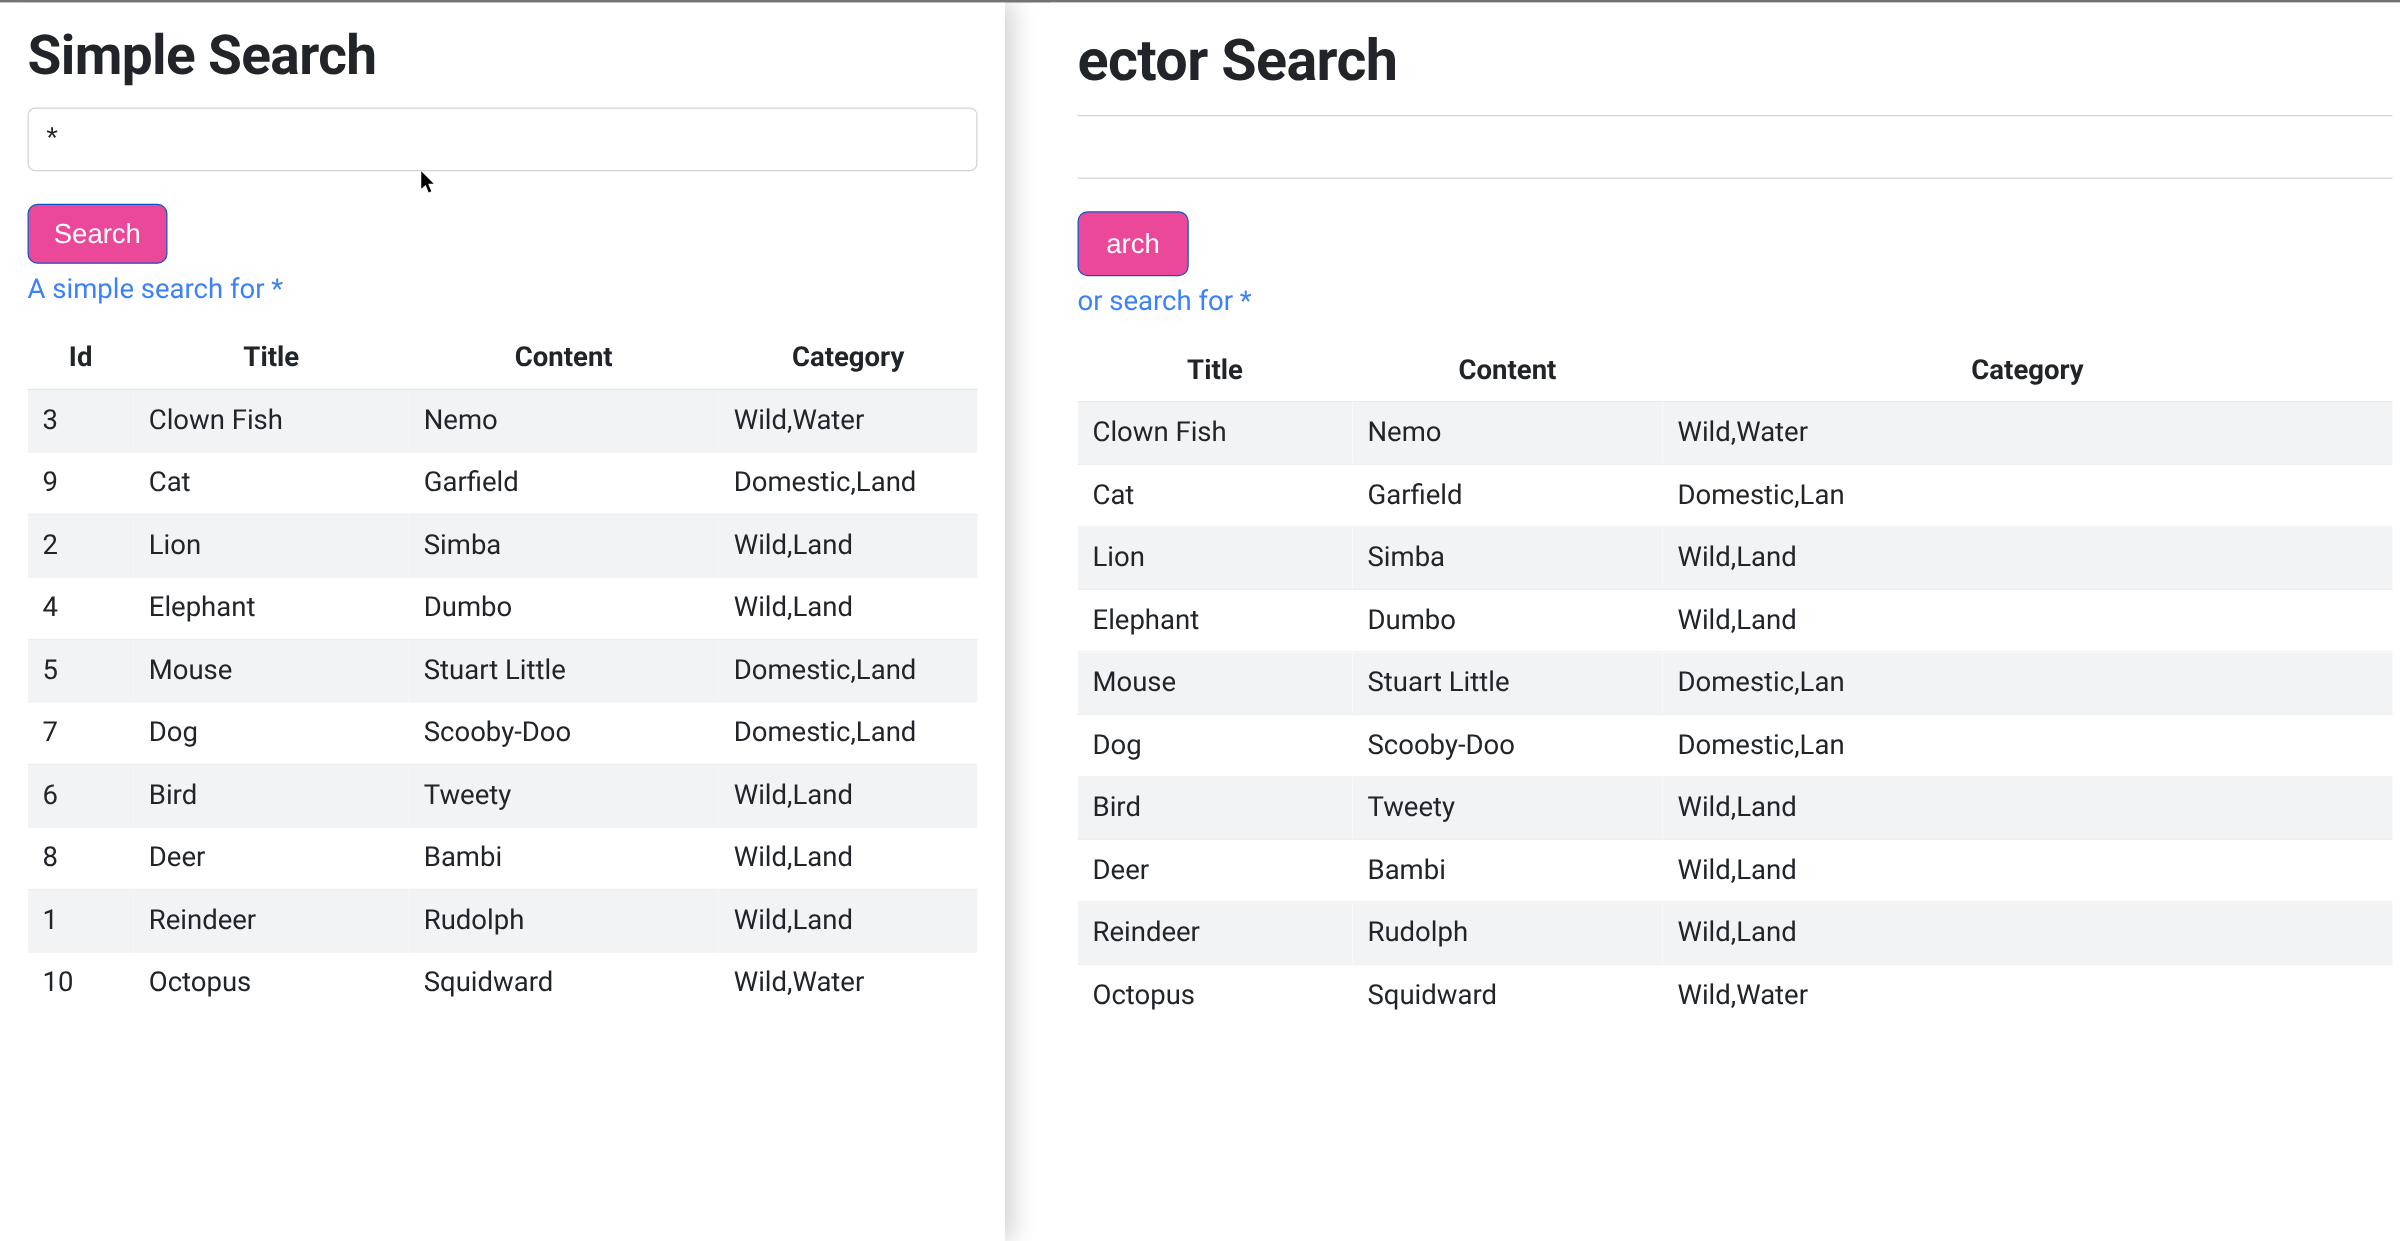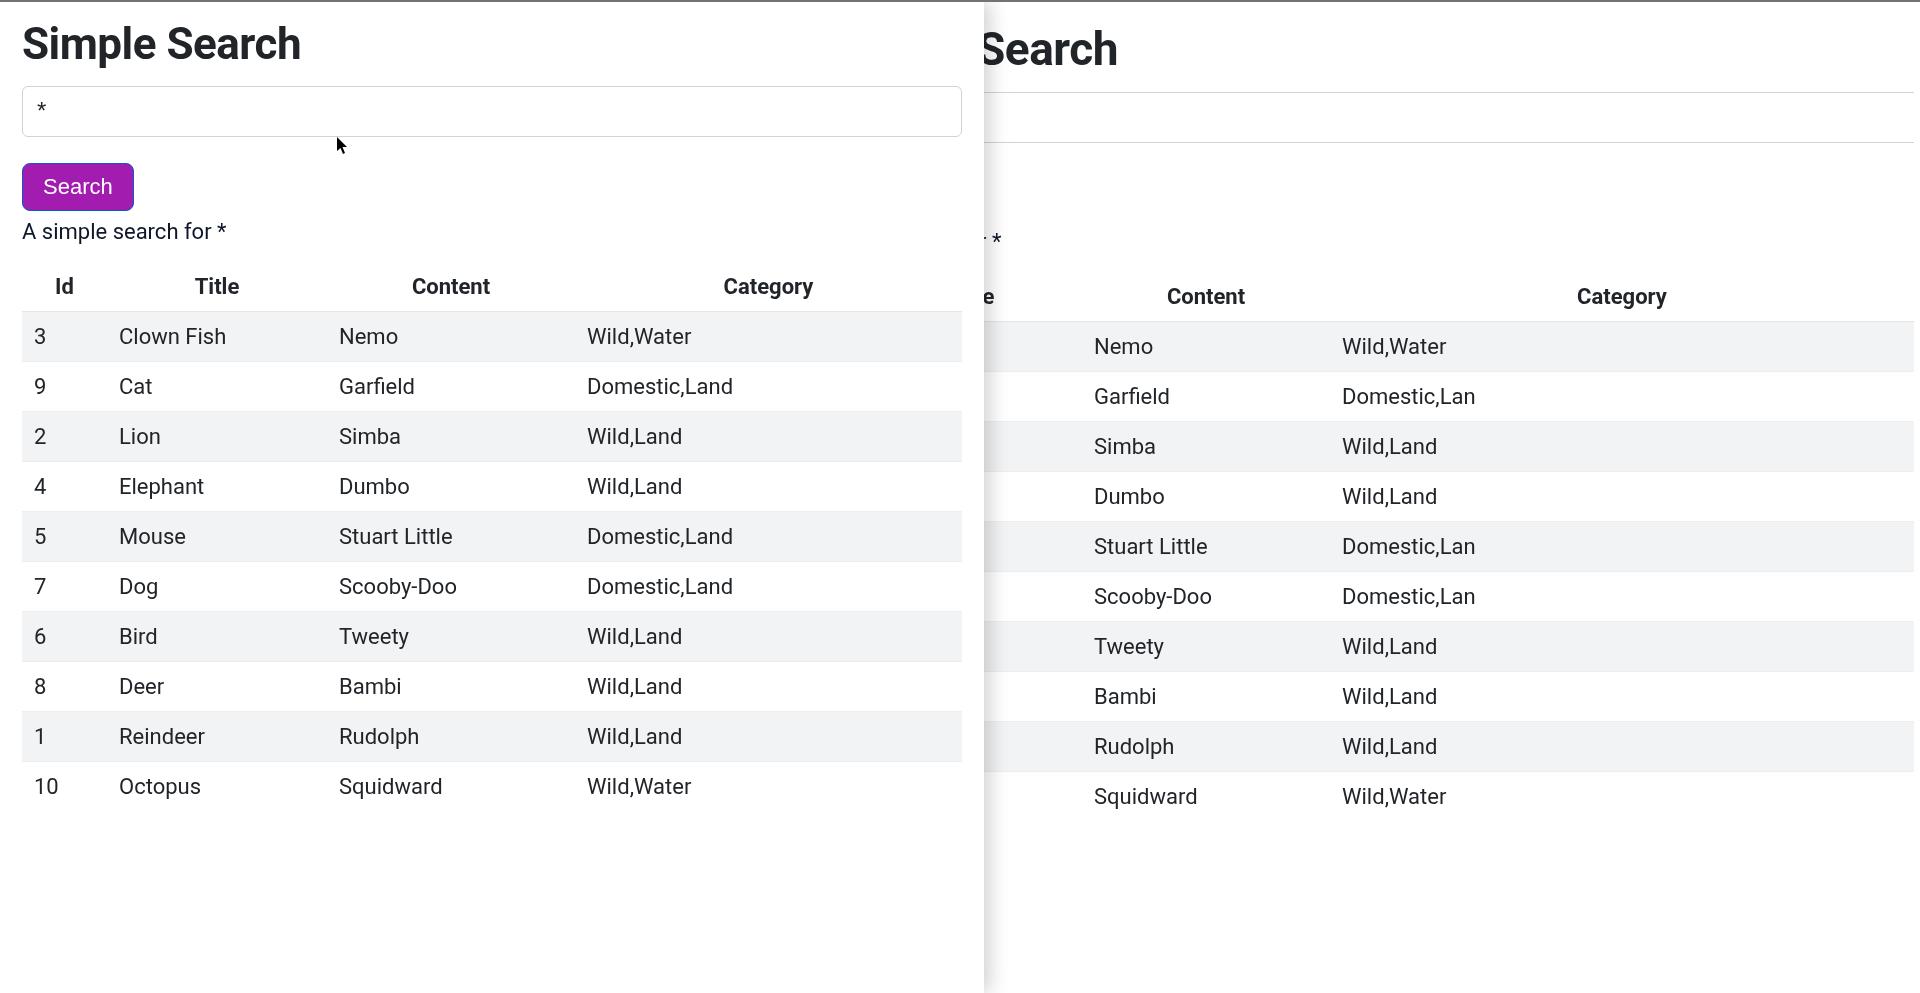--- a/index.html
+++ b/index.html
@@ -19,21 +19,21 @@
   .stage {
     position: relative;
     width: 1920px;
     height: 991px;
   }
   
   .window-left {
     position: absolute;
     left: 0;
     top: 0;
-    width: 984px;
+    width: 804px;
     height: 991px;
     background: #fff;
     box-shadow: 6px 0 18px rgba(0,0,0,0.18);
     padding: 8px 22px 0 22px;
     z-index: 2;
   }
   
   .window-right {
     position: absolute;
     left: 840px;
@@ -67,37 +67,37 @@
   }
   .window-right .search-input {
     border-left: none;
     border-right: none;
     border-radius: 0;
     padding-left: 2px;
   }
   .btn-primary {
     display: inline-block;
     margin-top: 26px;
-    background: #a21caf;
+    background: #ec4899;
     color: #fff;
     border: 1px solid #0a58ca;
     font-size: 22px;
     padding: 10px 20px;
     border-radius: 8px;
     cursor: pointer;
     line-height: 1.2;
   }
   .window-right .btn-primary {
     margin-top: 26px;
     padding: 12px 22px;
   }
   .status-text {
     margin-top: 8px;
     font-size: 22px;
-    color: #0f172a;
+    color: #3b82f6;
   }
   table.results {
     width: 100%;
     border-collapse: collapse;
     margin-top: 18px;
     font-size: 22px;
     table-layout: fixed;
   }
   table.results th {
     text-align: center;

